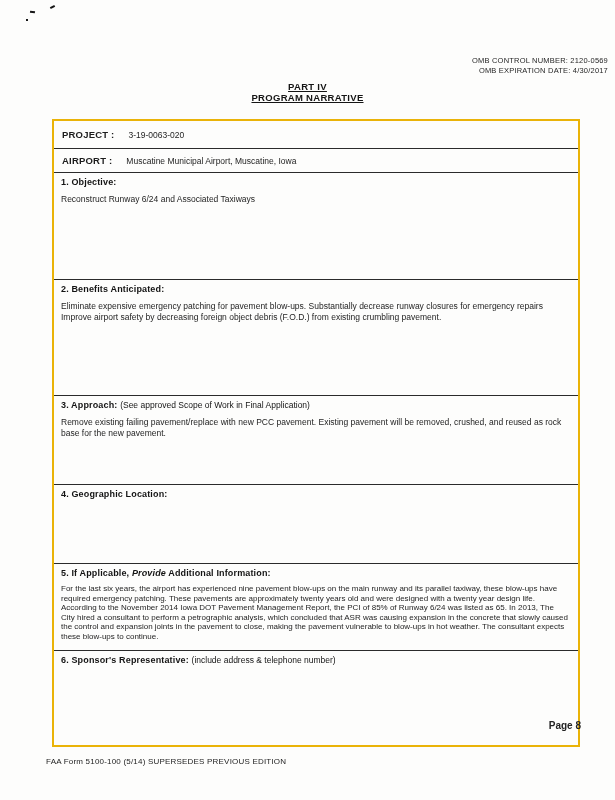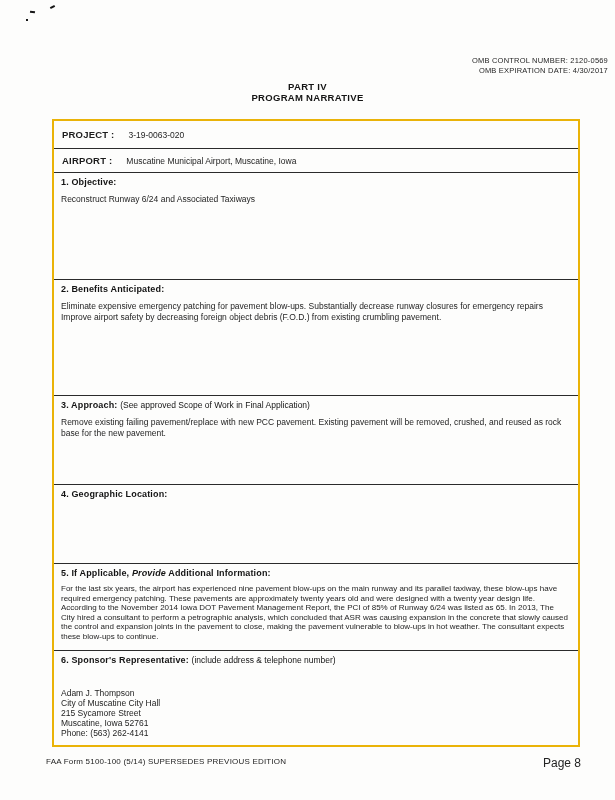--- a/index.html
+++ b/index.html
@@ -19,21 +19,21 @@
 
   .omb {
     position:absolute; top:56px; right:7px;
     text-align:right; font-size:7.5px; line-height:9.5px;
     letter-spacing:0.2px; color:#262626;
   }
   .title-block {
     position:absolute; top:82px; left:0; width:100%;
     text-align:center; line-height:10.5px; color:#151515;
   }
-  .title-line { font-weight:bold; font-size:9.5px; letter-spacing:0.3px; }
+  .title-line { font-weight:bold; font-size:9.5px; letter-spacing:0.3px;text-decoration:underline; }
   .title-sub { font-style:italic; font-size:8.5px; }
 
   .form-table {
     position:absolute; left:52px; top:119px; width:528px;
     border:2px solid #eab308;
   }
   .row { width:100%; }
   .row + .row { border-top:1px solid #2b2b2b; }
 
   .kv-row { display:flex; align-items:center; padding:0 8px; }
@@ -58,21 +58,21 @@
     color:#242424; padding-right:4px;
   }
   .sec-b .bline { display:block; }
   .tight {
     font-size:8px; line-height:9.6px; margin-top:6px; padding-right:2px;
   }
   .addr { margin-top:23px; font-size:8.5px; line-height:10px; }
   .addr div { display:block; }
 
   .footer-left { position:absolute; left:46px; top:757px; font-size:8px; color:#232323; letter-spacing:0.2px; }
-  .footer-right { position:absolute; right:34px; top:756px; font-size:12px; font-weight:normal; color:#232323; }
+  .footer-right { position:absolute; right:34px; top:720px; font-size:10px; font-weight:bold; color:#232323; }
 </style>
 </head>
 <body>
 
 <div class="artifact a1"></div>
 <div class="artifact a2"></div>
 <div class="artifact a3"></div>
 
 <div class="omb">
   <div>OMB CONTROL NUMBER: 2120-0569</div>
@@ -126,25 +126,18 @@
       <span>5. If Applicable, </span><span class="ital">Provide</span><span> Additional Information:</span>
     </div>
     <div class="sec-b tight">For the last six years, the airport has experienced nine pavement blow-ups on the main runway and its parallel taxiway, these blow-ups have required emergency patching.  These pavements are approximately twenty years old and were designed with a twenty year design life.  According to the November 2014 Iowa DOT Pavement Management Report, the PCI of 85% of Runway 6/24 was listed as 65.  In 2013, The City hired a consultant to perform a petrographic analysis, which concluded that ASR was causing expansion in the concrete that slowly caused the control and expansion joints in the pavement to close, making the pavement vulnerable to blow-ups in hot weather.  The consultant expects these blow-ups to continue.</div>
   </div>
 
   <div class="row sec h-s6">
     <div class="sec-h">
       <span>6. Sponsor's Representative:</span>
       <span class="note">(include address &amp; telephone number)</span>
     </div>
-    <div class="addr">
-      <div>Adam J. Thompson</div>
-      <div>City of Muscatine City Hall</div>
-      <div>215 Sycamore Street</div>
-      <div>Muscatine, Iowa 52761</div>
-      <div>Phone:  (563) 262-4141</div>
-    </div>
   </div>
 
 </div>
 
 <div class="footer-left">FAA Form 5100-100 (5/14) SUPERSEDES PREVIOUS EDITION</div>
 <div class="footer-right">Page 8</div>
 
 </body></html>

